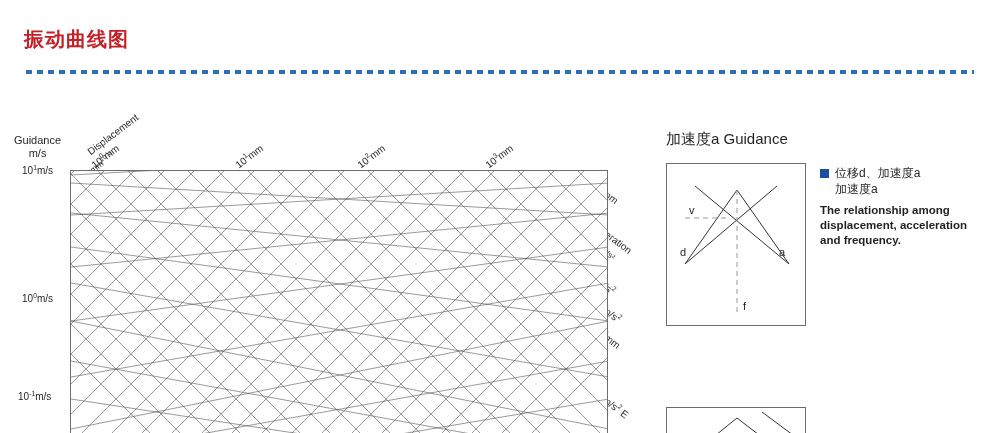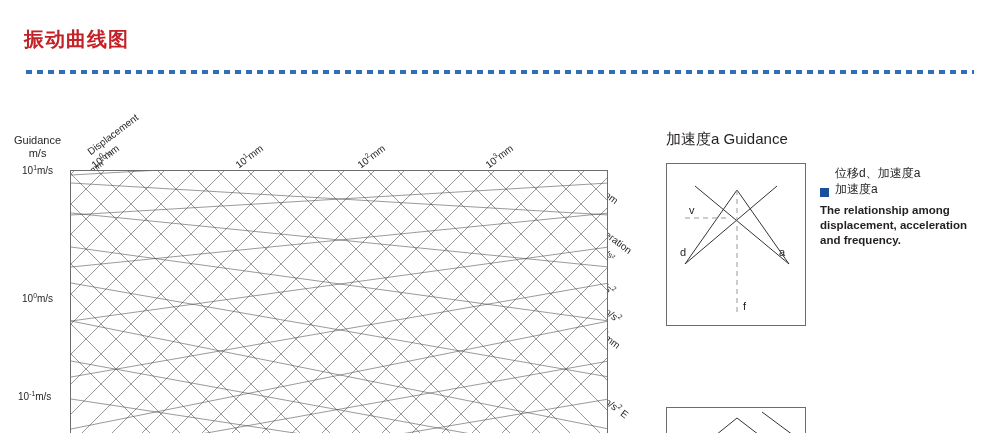--- a/index.html
+++ b/index.html
@@ -52,21 +52,21 @@
   .guide{position:absolute;left:666px;top:130px;width:320px;}
   .guide-title{font-size:15px;color:#231f20;margin:0 0 14px 0;}
   .guide-row{position:relative;display:flex;gap:14px;}
   .diagram{
     width:140px;height:163px;
     border:1px solid #6d6d6d;
     position:relative;background:#fff;box-sizing:border-box;
   }
   .diagram svg{display:block;}
   .legend{width:160px;padding-top:2px;}
-  .legend .bullethead{display:flex;align-items:flex-end;gap:6px;}
+  .legend .bullethead{display:flex;align-items:flex-start;gap:6px;}
   .sq{width:9px;height:9px;background:#1a4f9c;margin-top:4px;flex:0 0 auto;}
   .legend .cn{font-size:12px;color:#231f20;line-height:16px;}
   .legend .en{font-size:11.5px;color:#231f20;line-height:15px;margin-top:6px;font-weight:bold;}
 
   .diagram2{
     position:absolute;left:666px;top:407px;width:140px;height:60px;
     border:1px solid #6d6d6d;box-sizing:border-box;background:#fff;overflow:hidden;
   }
   sup{font-size:0.68em;vertical-align:super;}
 </style>

